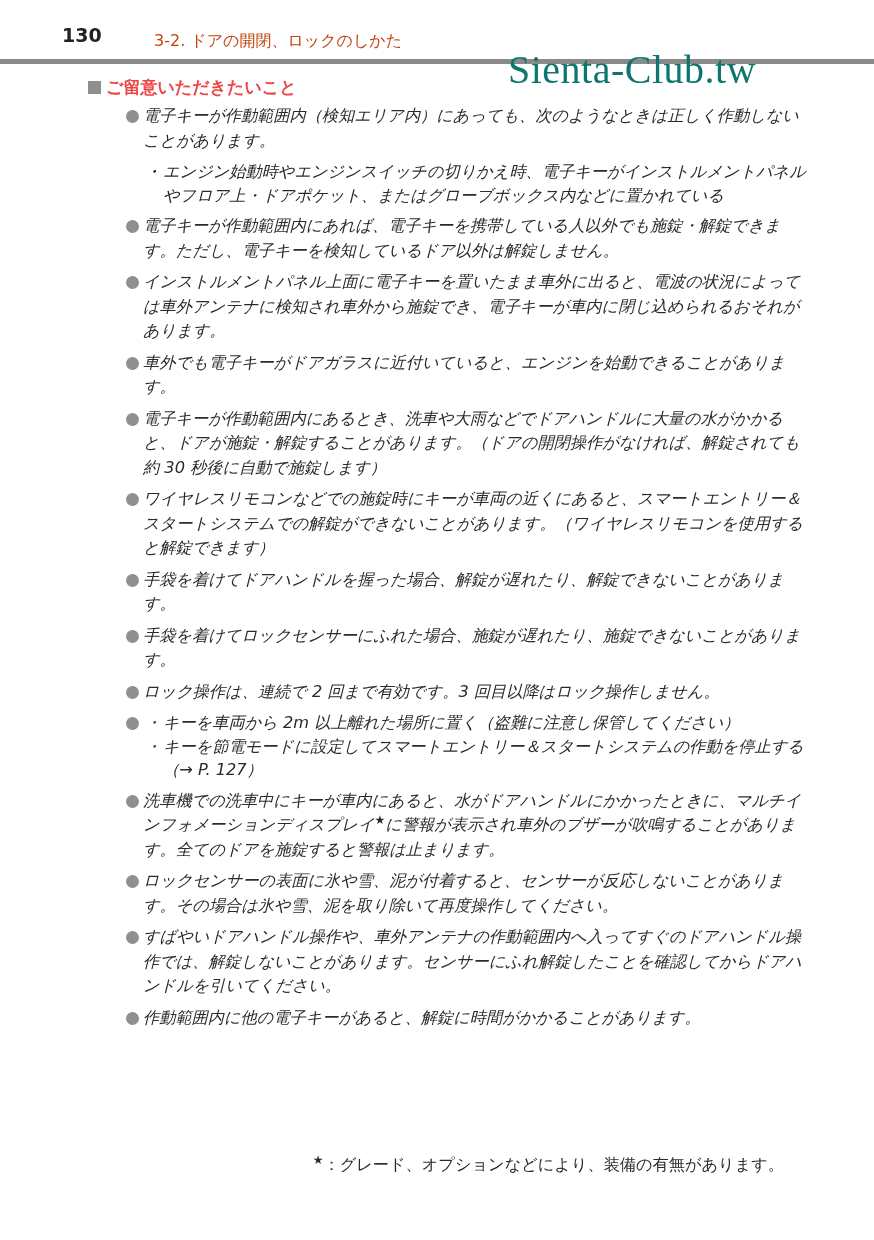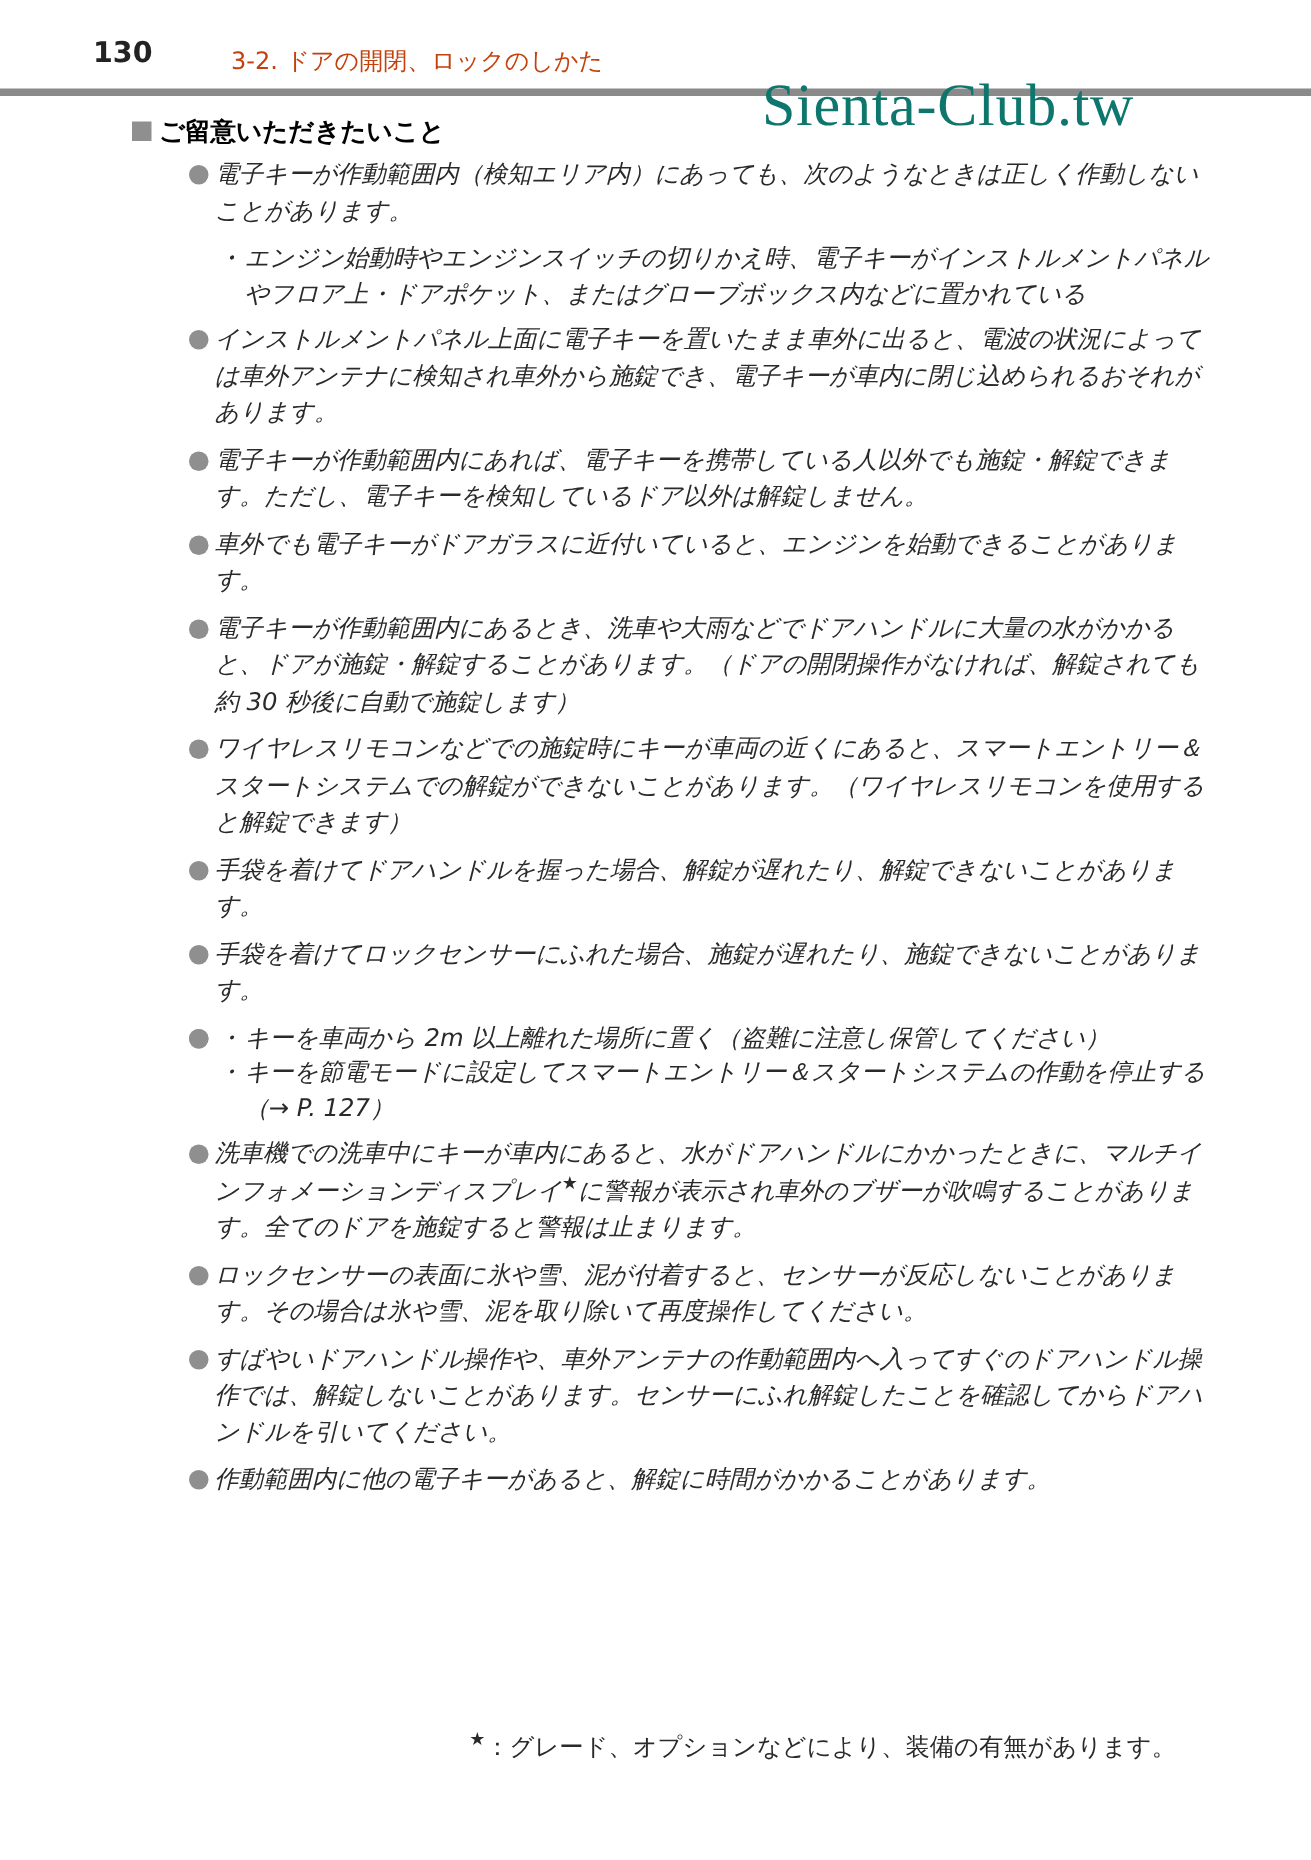--- a/index.html
+++ b/index.html
@@ -3,21 +3,21 @@
 <meta charset="utf-8">
 <style>
   html, body { margin:0; padding:0; background:#ffffff; }
   body { width:874px; height:1240px; position:relative; overflow:hidden;
          font-family:"DejaVu Sans", "Liberation Sans", sans-serif; color:#2a2a2a; }
   .page-number { position:absolute; left:62px; top:24px; font-size:19px; font-weight:bold; color:#222; letter-spacing:0px; }
   .section-title { position:absolute; left:154px; top:31px; font-size:16px; color:#c2410c; }
   .header-rule { position:absolute; left:0; top:59px; width:874px; height:5px; background:#8a8a8a; }
   .watermark { position:absolute; left:508px; top:50px; font-family:"Liberation Serif", "DejaVu Serif", serif;
                font-size:40px; color:#0f766e; letter-spacing:0.5px; line-height:1; }
-  .heading { position:absolute; left:88px; top:76px; font-size:17px; font-weight:bold; color:#000000; display:flex; align-items:center; }
+  .heading { position:absolute; left:88px; top:76px; font-size:17px; font-weight:bold; color:#ef4444; display:flex; align-items:center; }
   .heading .sq { width:13px; height:13px; background:#8f8f8f; margin-right:5px; display:inline-block; }
   .content { position:absolute; left:126px; top:104px; width:680px;font-style:italic; }
   .item { position:relative; padding-left:17px; font-size:16.2px; line-height:24.5px; margin-bottom:7px; }
   .item .bullet { position:absolute; left:0; top:6px; width:13px; height:13px; border-radius:50%; background:#8f8f8f; }
   .subs { margin-top:7px; margin-bottom:3px; }
   .sub { position:relative; padding-left:20px; font-size:16.2px; line-height:23.5px; }
   .sub .dot { position:absolute; left:2px; top:0; }
   .star { font-size:12px; vertical-align:super; line-height:0; }
   .footnote { position:absolute; right:90px; top:1153px; font-size:16.2px; line-height:24px; }
 </style>
@@ -42,26 +42,26 @@
     <span class="bullet"></span>
     <span>電子キーが作動範囲内（検知エリア内）にあっても、次のようなときは正しく作動しないことがあります。</span>
     <div class="subs">
       <div class="sub"><span class="dot">・</span></div>
       <div class="sub"><span class="dot">・</span><span>エンジン始動時やエンジンスイッチの切りかえ時、電子キーがインストルメントパネルやフロア上・ドアポケット、またはグローブボックス内などに置かれている</span></div>
     </div>
   </div>
 
   <div class="item">
     <span class="bullet"></span>
-    <span>インストルメントパネル上面に電子キーを置いたまま車外に出ると、電波の状況によっては車外アンテナに検知され車外から施錠でき、電子キーが車内に閉じ込められるおそれがあります。</span>
+    <span>電子キーが作動範囲内にあれば、電子キーを携帯している人以外でも施錠・解錠できます。ただし、電子キーを検知しているドア以外は解錠しません。</span>
   </div>
 
   <div class="item">
     <span class="bullet"></span>
-    <span>電子キーが作動範囲内にあれば、電子キーを携帯している人以外でも施錠・解錠できます。ただし、電子キーを検知しているドア以外は解錠しません。</span>
+    <span>インストルメントパネル上面に電子キーを置いたまま車外に出ると、電波の状況によっては車外アンテナに検知され車外から施錠でき、電子キーが車内に閉じ込められるおそれがあります。</span>
   </div>
 
   <div class="item">
     <span class="bullet"></span>
     <span>車外でも電子キーがドアガラスに近付いていると、エンジンを始動できることがあります。</span>
   </div>
 
   <div class="item">
     <span class="bullet"></span>
     <span>電子キーが作動範囲内にあるとき、洗車や大雨などでドアハンドルに大量の水がかかると、ドアが施錠・解錠することがあります。（ドアの開閉操作がなければ、解錠されても約 30 秒後に自動で施錠します）</span>
@@ -77,20 +77,21 @@
     <span>手袋を着けてドアハンドルを握った場合、解錠が遅れたり、解錠できないことがあります。</span>
   </div>
 
   <div class="item">
     <span class="bullet"></span>
     <span>手袋を着けてロックセンサーにふれた場合、施錠が遅れたり、施錠できないことがあります。</span>
   </div>
 
   <div class="item">
     <span class="bullet"></span>
+    <span>ロック操作は、連続で 2 回まで有効です。3 回目以降はロック操作しません。</span>
   </div>
 
   <div class="item">
     <span class="bullet"></span>
     <div class="subs">
       <div class="sub"><span class="dot">・</span><span>キーを車両から 2m 以上離れた場所に置く（盗難に注意し保管してください）</span></div>
       <div class="sub"><span class="dot">・</span><span>キーを節電モードに設定してスマートエントリー＆スタートシステムの作動を停止する（→ P. 127）</span></div>
     </div>
   </div>
 

